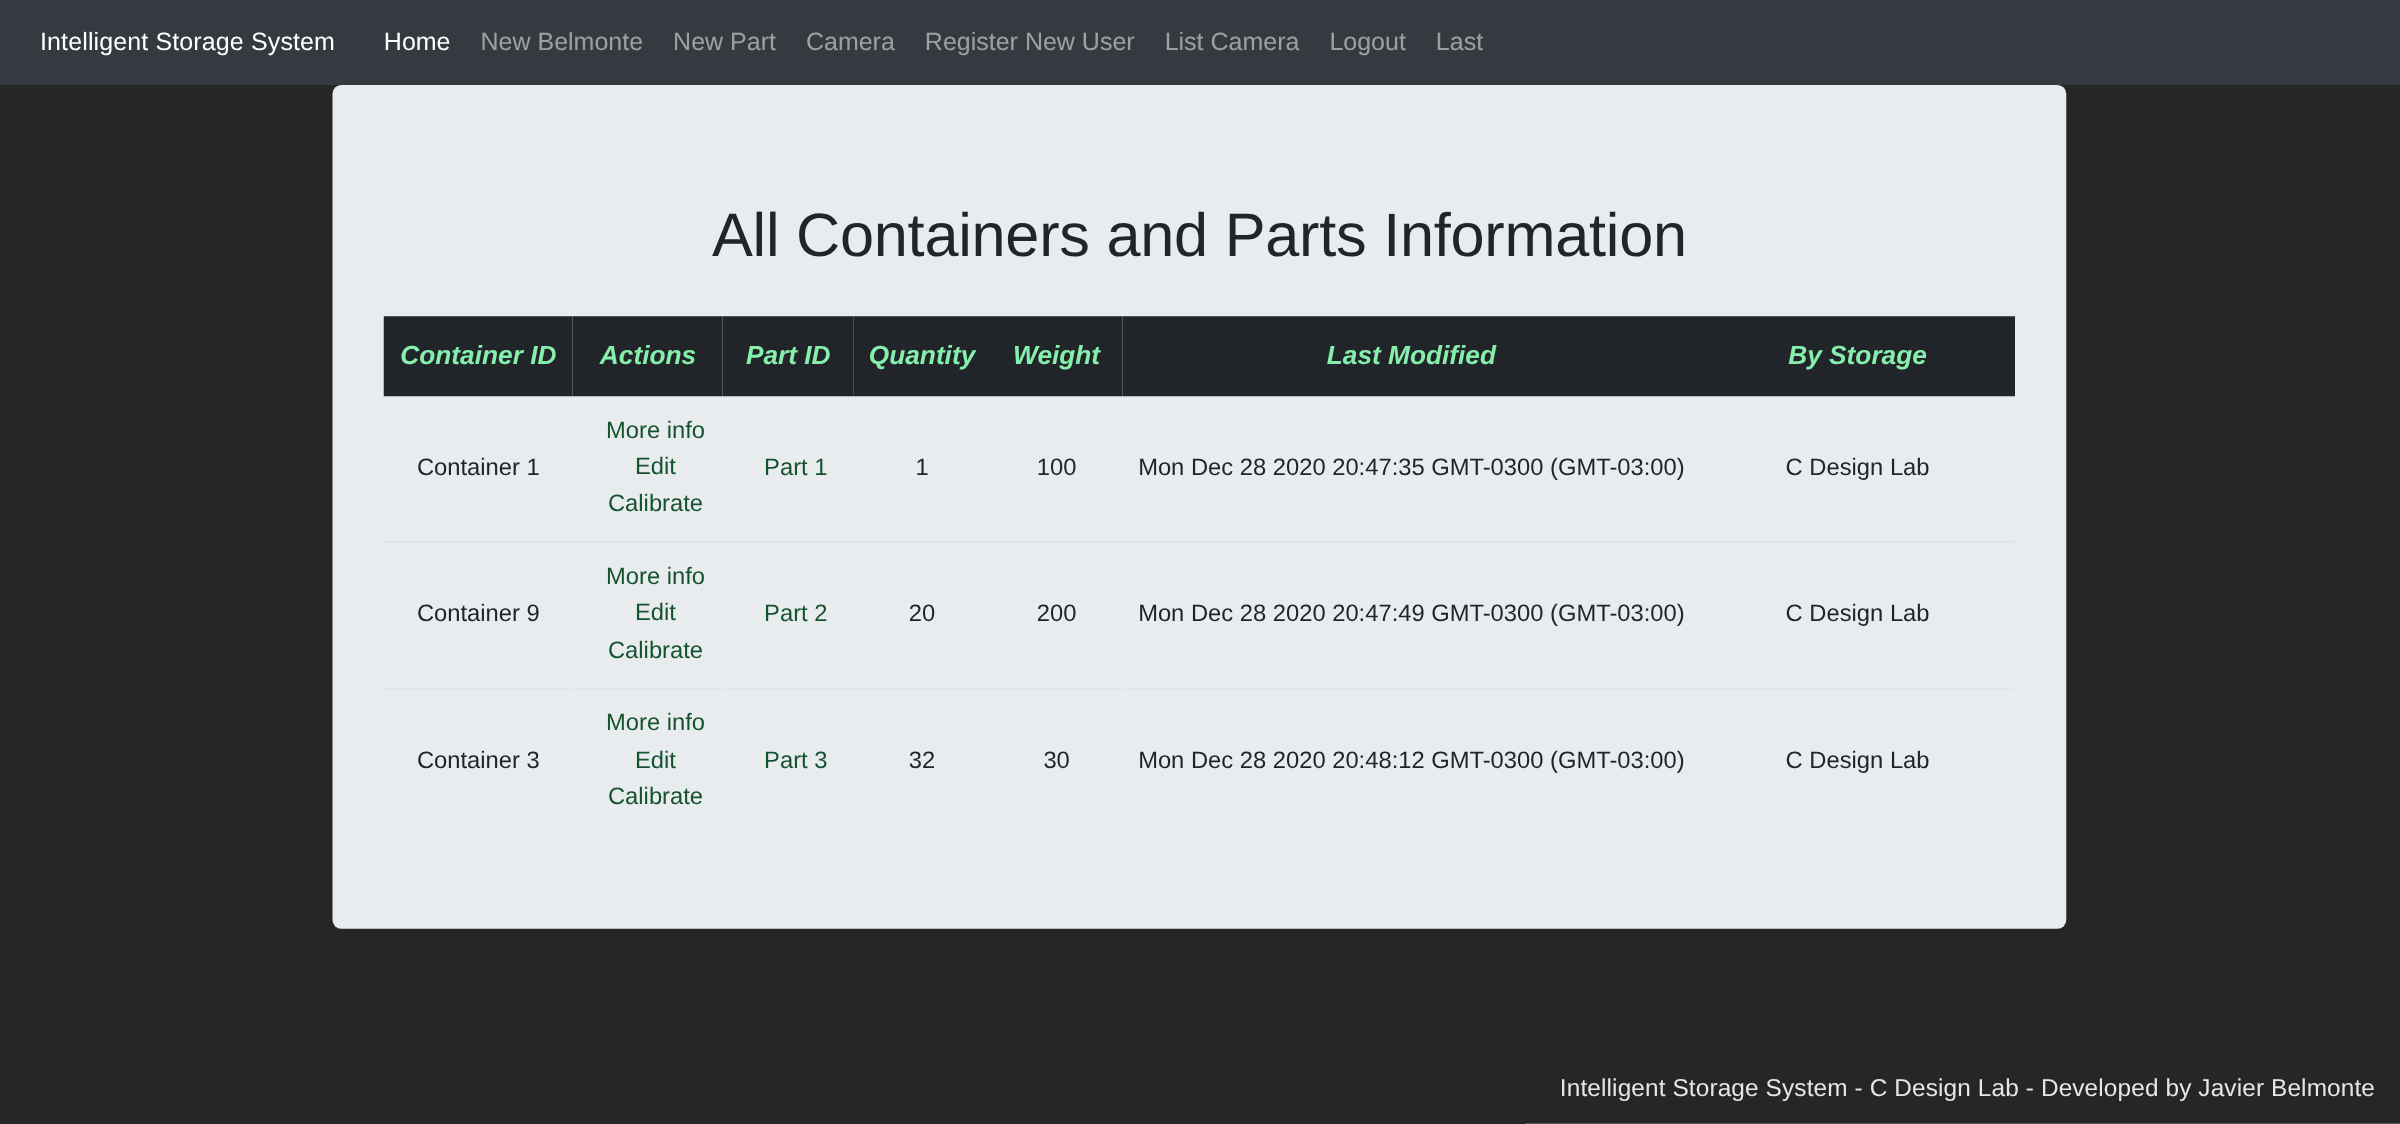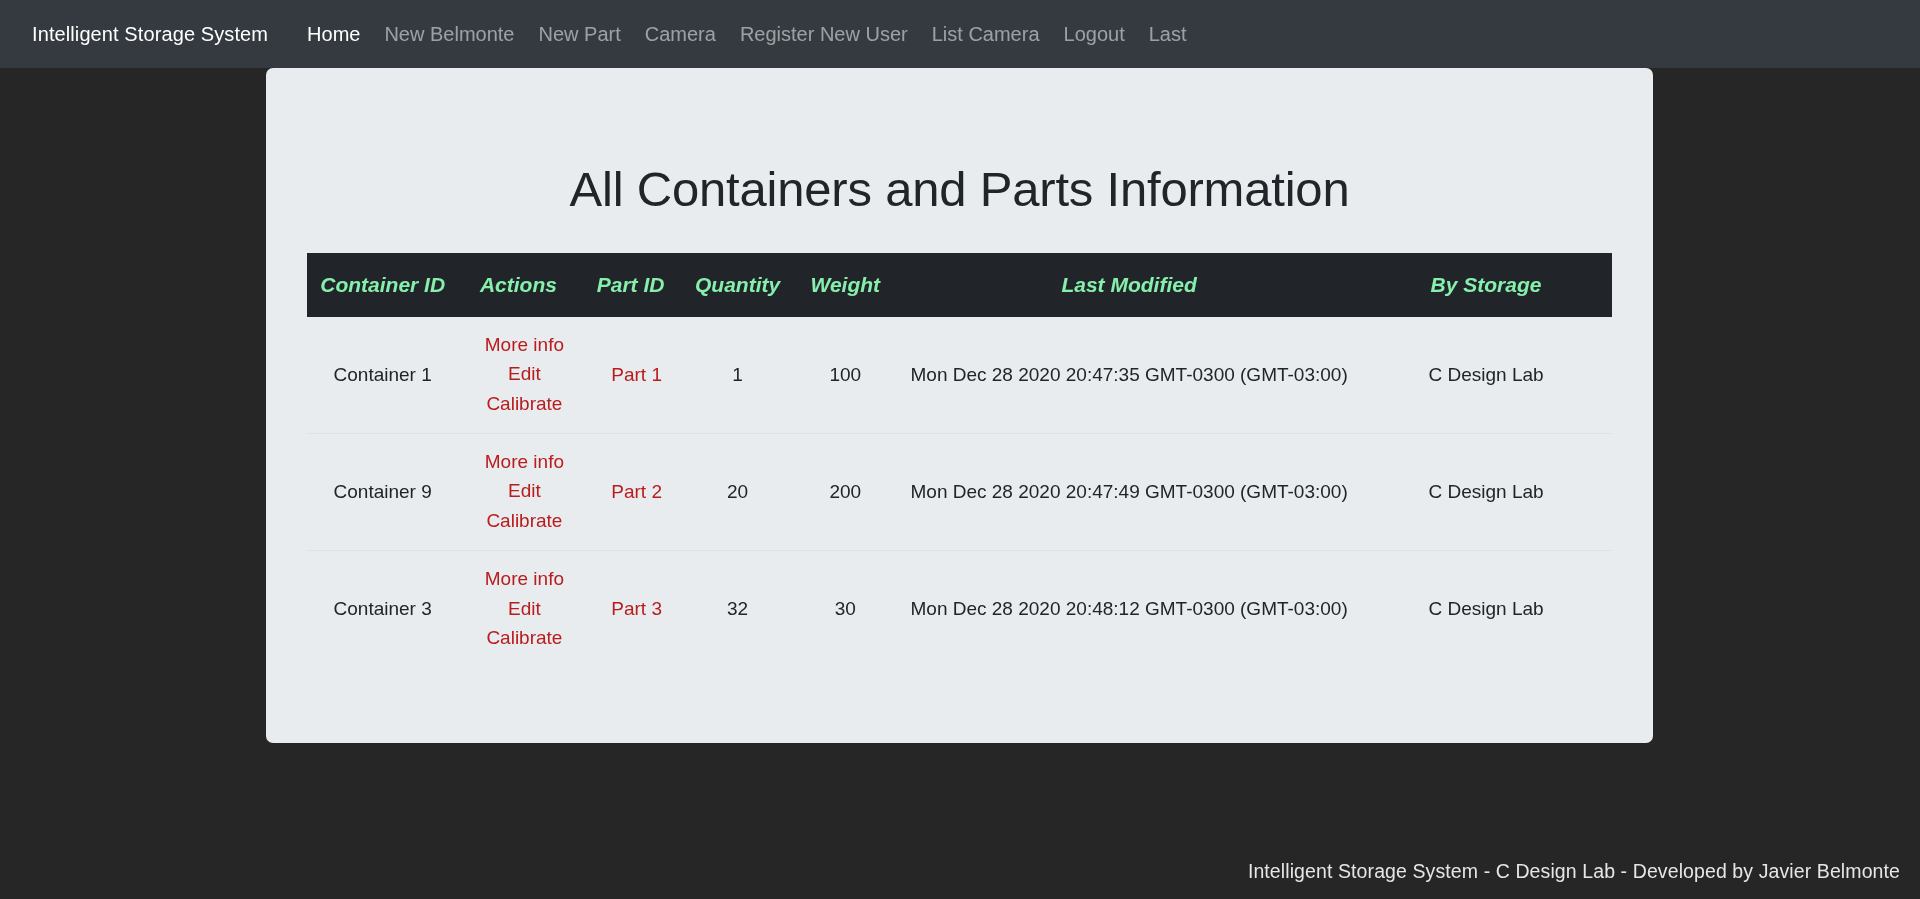--- a/index.html
+++ b/index.html
@@ -135,21 +135,21 @@
   .col-author    { width: 19.3%; }
 
   .action-list {
     display: flex;
     flex-direction: column;
     align-items: center;
     gap: 5px;
   }
 
   a.link {
-    color: #b91c1c;
+    color: #14532d;
     text-decoration: none;
     font-size: 19px;
     cursor: pointer;
     line-height: 1.3;
     margin-left: 12px;
   }
 
   
   .footer {
     position: absolute;

